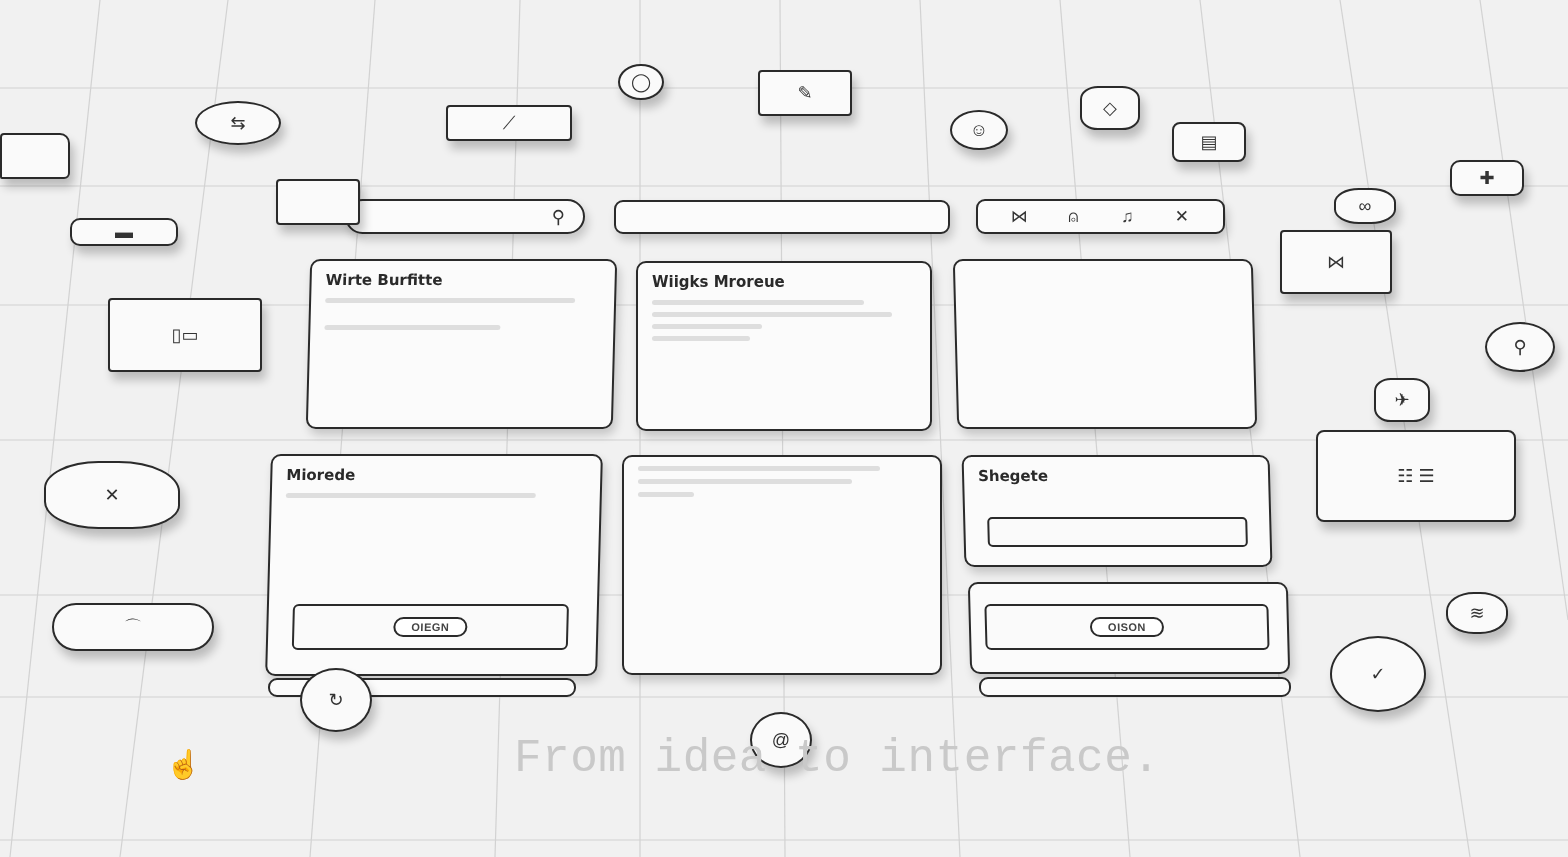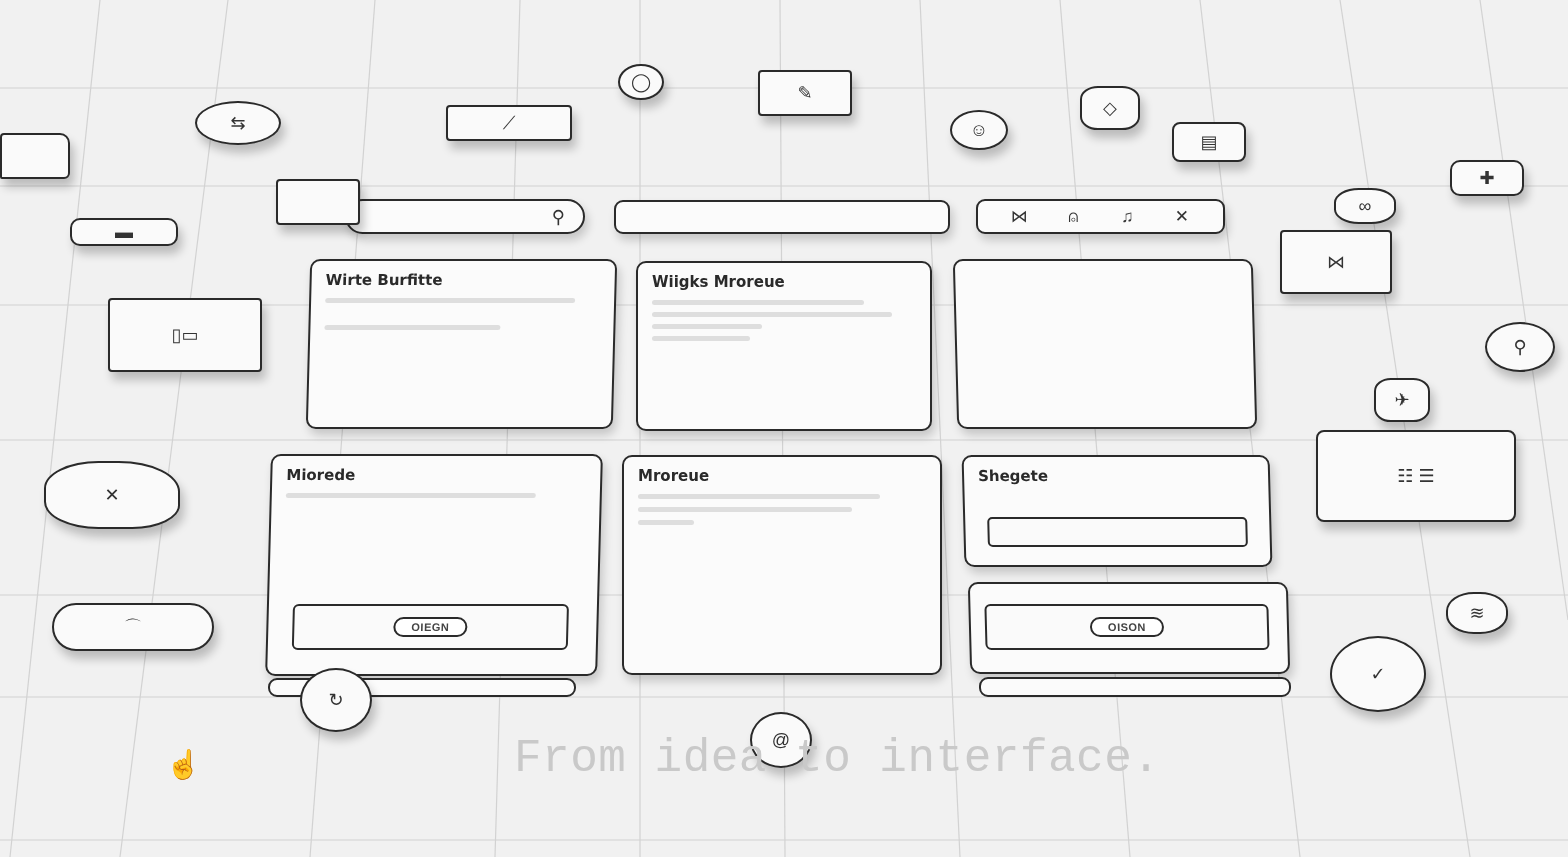--- a/index.html
+++ b/index.html
@@ -147,21 +147,20 @@
 <div class="sketch card c4">
   <div class="title">Miorede</div>
   <div class="bar" style="width:250px;"></div>
   <div class="cta-box">
     <span class="pill">OIEGN</span>
   </div>
 </div>
 <div class="sketch foot1"></div>
 
 <div class="sketch card c5">
-  <div class="title">Mroreue</div>
   <div class="bar" style="width:242px;"></div>
   <div class="bar" style="width:214px;margin-top:8px;"></div>
   <div class="bar" style="width:56px;margin-top:8px;"></div>
 </div>
 
 <div class="sketch card c6">
   <div class="title">Shegete</div>
   <div class="inner-field"></div>
 </div>
 <div class="sketch c7">

